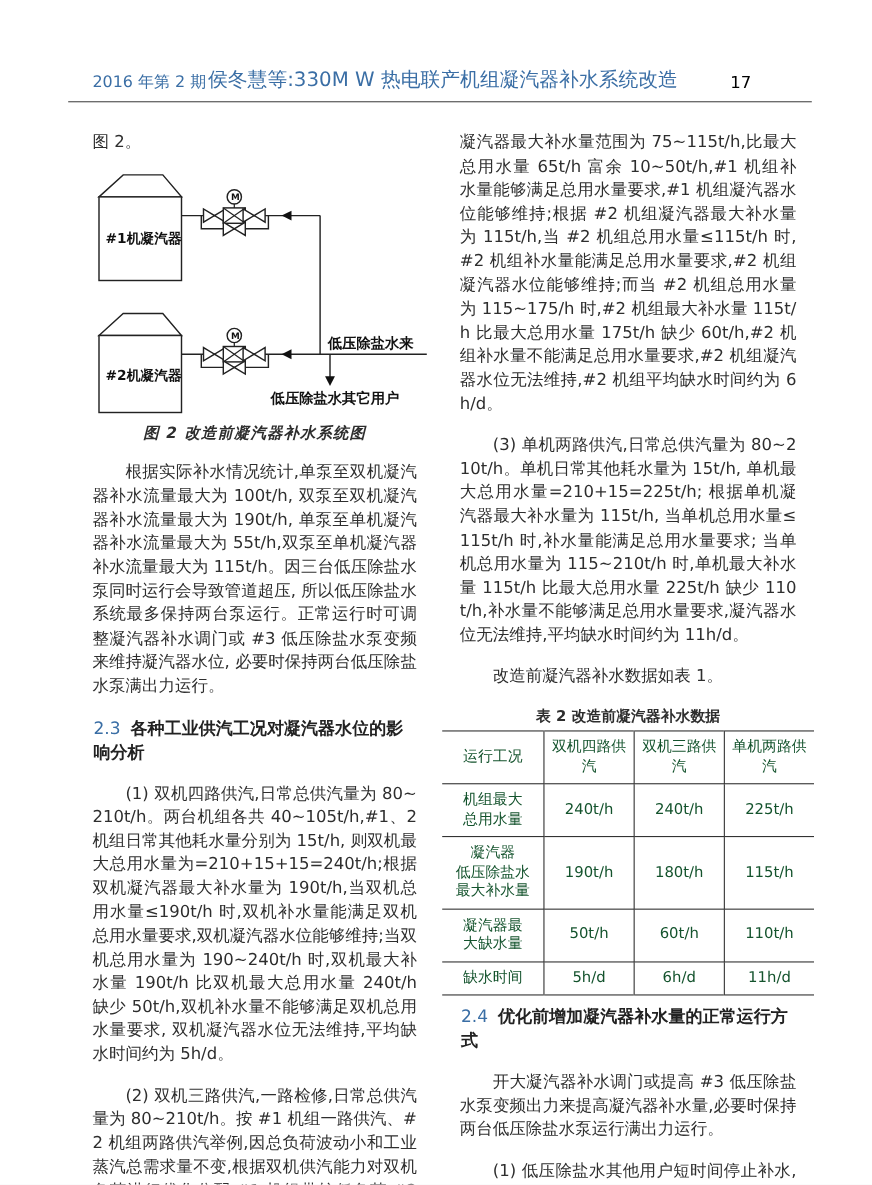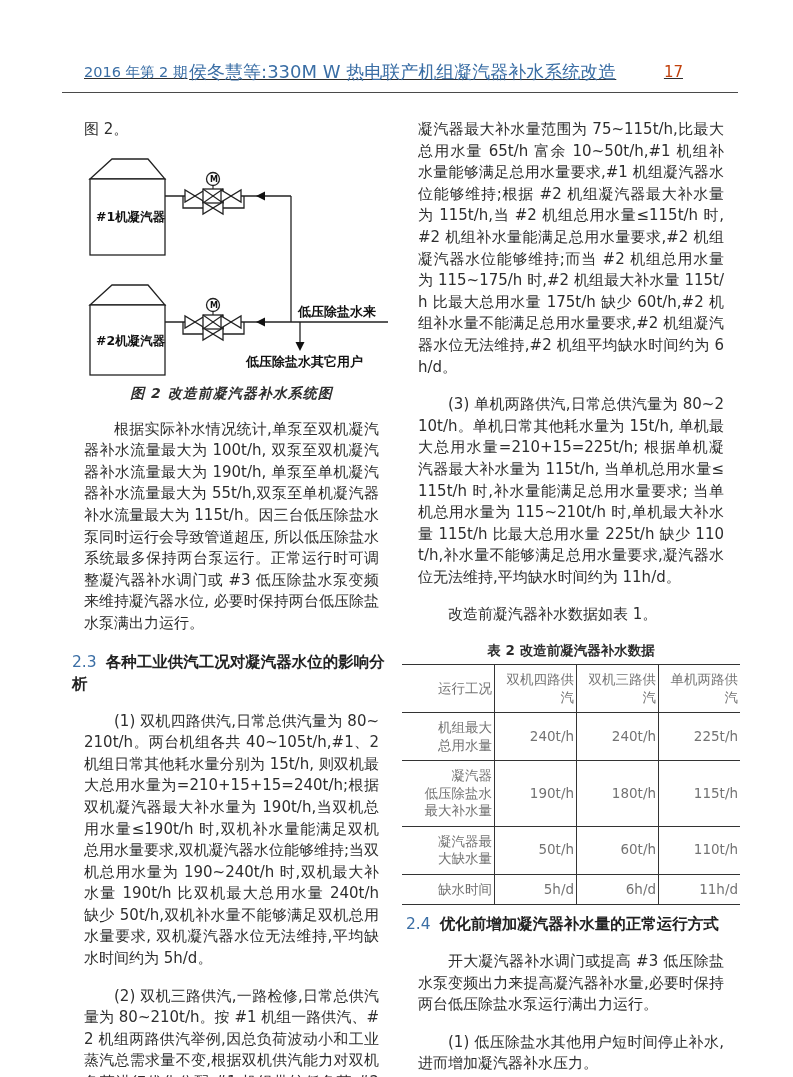--- a/index.html
+++ b/index.html
@@ -9,54 +9,54 @@
   }
   html,body{margin:0;padding:0;background:#fff;}
   .page{
     position:relative;width:793px;height:1077px;background:#fff;
     font-family:"DejaVu Sans","Liberation Sans",sans-serif;
     color:var(--ink);overflow:hidden;outline:1px solid #ececec;
   }
   
   .header{
     position:absolute;top:60px;left:62px;width:676px;
-    display:flex;align-items:center;justify-content:space-between;
-    border-bottom:1.5px solid var(--line);padding-bottom:8px;text-decoration:underline;
+    display:flex;align-items:flex-end;justify-content:space-between;
+    border-bottom:1.5px solid var(--line);padding-bottom:8px;
   }
   .header .issue{color:var(--blue);font-size:14.5px;padding-left:22px;}
   .header .running-title{color:var(--blue);font-size:18px;flex:1;text-align:center;}
-  .header .pageno{color:#c2410c;font-size:15px;padding-right:55px;margin-left:46px;}
+  .header .pageno{color:#000000;font-size:15px;padding-right:55px;margin-left:46px;}
   
   .columns{
     position:absolute;top:103px;left:68px;width:672px;
     display:flex;gap:7px;
   }
   .col{width:327px;}
   .col.right{width:338px;}
   p.body{
     margin:16px;font-size:15px;line-height:21.6px;text-align:justify;
     text-justify:inter-ideograph;word-break:break-all;
   }
   p.indent{text-indent:2em;}
   
   .figure-wrap{margin:1px 0 2px 20px;}
   .fig-caption{
     text-align:center;font-weight:bold;font-style:italic;
     font-size:14px;margin:2px 0 7px;letter-spacing:1px;
   }
   
-  .sec-heading{margin:3px 4px 2px;font-size:15.5px;line-height:22px;font-weight:bold;color:#222;}
+  .sec-heading{margin:3px 17px 2px;font-size:15.5px;line-height:22px;font-weight:bold;color:#222;}
   .sec-heading .sec-num{color:var(--blue);font-weight:normal;margin-right:9px;}
   
   .tbl-caption{
     text-align:center;font-weight:bold;font-size:13.5px;margin:6px 0 0;
   }
   table.data-table{
     border-collapse:collapse;width:100%;margin:4px 0 8px;
-    font-size:13.5px;line-height:17.5px;text-align:right;color:#737373;
+    font-size:13.5px;line-height:17.5px;text-align:center;color:#14532d;
     border-top:1.4px solid #333;border-bottom:1.4px solid #333;
   }
   table.data-table th,table.data-table td{
     font-weight:normal;padding:6px 2px;white-space:pre-line;vertical-align:middle;
   }
   table.data-table th{border-bottom:1px solid #333;}
   table.data-table tr td{border-bottom:1px solid #333;}
   table.data-table tr:last-child td{border-bottom:none;margin-top:38px;}
   table.data-table th:not(:last-child),
   table.data-table td:not(:last-child){border-right:1px solid #333;}

